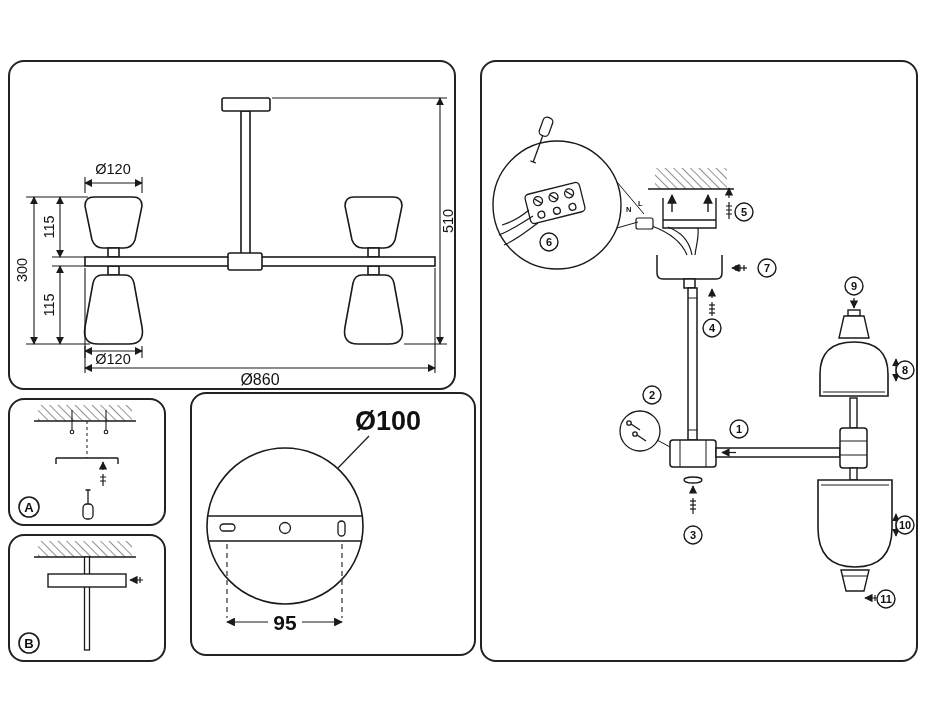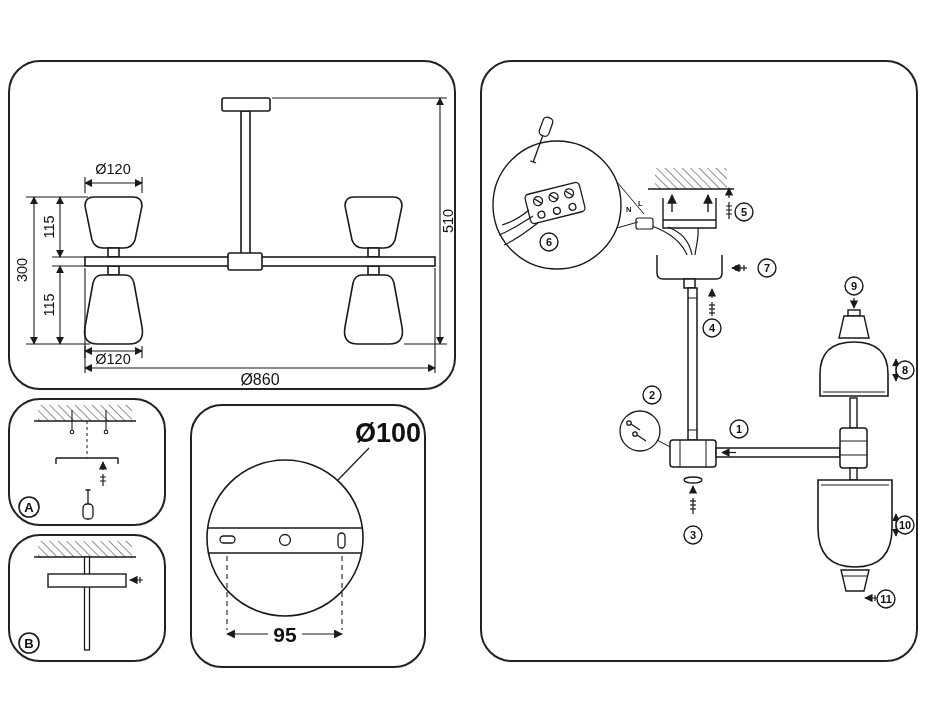--- a/index.html
+++ b/index.html
@@ -3,21 +3,21 @@
 <meta charset="utf-8">
 <style>
   * { margin:0; padding:0; box-sizing:border-box; }
   html,body { background:#ffffff; }
   body {
     width:925px; height:720px; position:relative;
     font-family:"Liberation Sans", sans-serif; color:#1a1a1a;
   }
   .panel {
     position:absolute; background:#fff;
-    border:2px solid #222; border-radius:32px; overflow:hidden;
+    border:2px solid #222; border-radius:16px; overflow:hidden;
   }
   svg { display:block; }
   svg text { fill:#111; }
   .dim  { font-size:14.5px; font-weight:500; }
   .dim-lg { font-size:16px; font-weight:500; }
   .big  { font-size:27px; font-weight:600; }
   .mid  { font-size:21px; font-weight:600; }
   .tiny { font-size:7.5px; font-weight:600; }
   .badge circle { fill:#fff; stroke:#1a1a1a; stroke-width:1.4; }
   .badge text { font-size:11px; font-weight:600; text-anchor:middle; }
@@ -151,21 +151,21 @@
     <line x1="130" y1="41" x2="130" y2="47"></line>
     <line x1="126" y1="41" x2="126" y2="47"></line>
   </g>
   <g class="badge-step">
     <circle cx="19" cy="107" r="10"></circle>
     <text x="19" y="112">B</text>
   </g>
 </svg>
 </div>
 
-<div class="panel" style="left:190px; top:404px; width:236px; height:264px;">
+<div class="panel" style="left:190px; top:392px; width:286px; height:264px;">
 <svg width="262" height="260" viewBox="0 0 262 260">
   <defs>
     <marker id="ap" viewBox="0 0 10 10" refX="9" refY="5" markerWidth="8" markerHeight="8" orient="auto-start-reverse">
       <path d="M0,0L10,5L0,10z" fill="#1a1a1a"></path>
     </marker>
   </defs>
   <text class="big" x="196" y="36" text-anchor="middle">Ø100</text>
   <line x1="177" y1="42" x2="146" y2="74" stroke="#1a1a1a" stroke-width="1.2"></line>
   <circle cx="93" cy="132" r="78" fill="#fff" stroke="#1a1a1a" stroke-width="1.6"></circle>
   <g stroke="#1a1a1a" stroke-width="1.3" fill="none">

